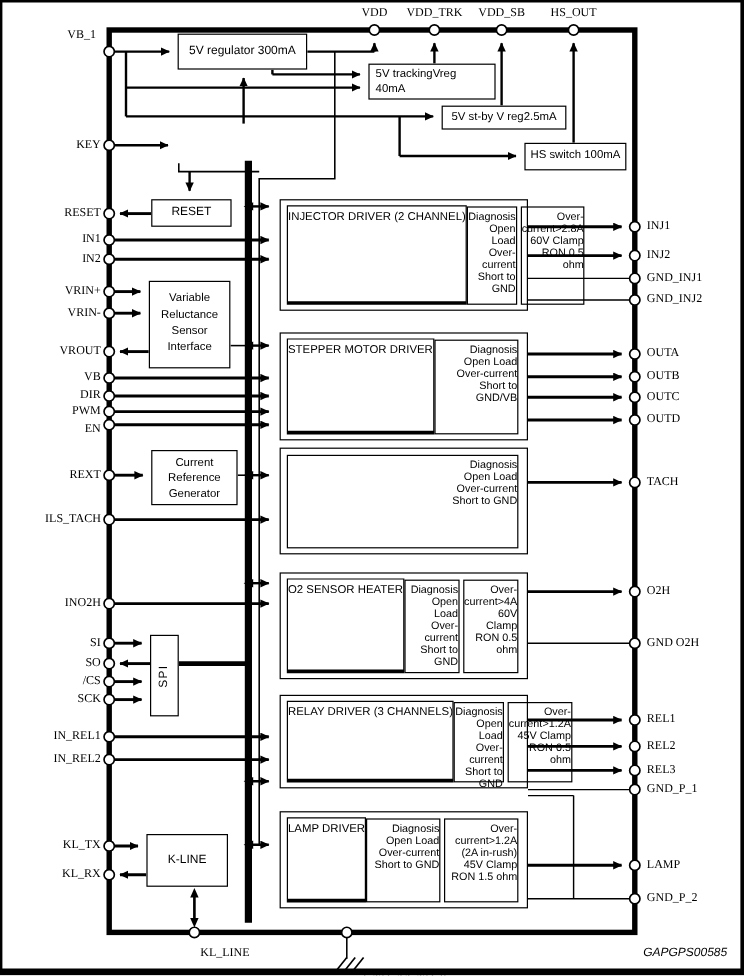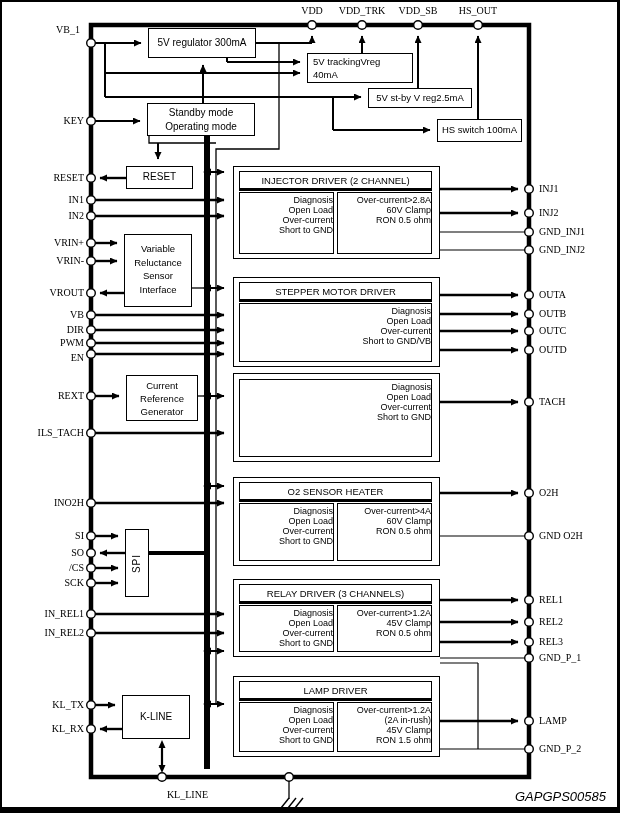--- a/index.html
+++ b/index.html
@@ -8,27 +8,27 @@
   #frame{position:absolute;inset:0;border:2px solid #000;border-right-width:3px;
          border-bottom-width:6px;box-sizing:border-box;pointer-events:none;z-index:40;}
   svg.wires{position:absolute;left:0;top:0;z-index:5;}
   .box{position:absolute;border:1.4px solid #000;background:#fff;box-sizing:border-box;
        z-index:10;text-align:center;white-space:pre-line;}
   .pl{position:absolute;height:12px;line-height:12px;font-size:10px;z-index:20;white-space:nowrap;font-family:Liberation Serif, serif;}
   .pl-left{right:536px;text-align:right;}
   .pl-right{left:539px;text-align:left;}
   .pl-top{top:5px;width:80px;text-align:center;}
   .driver{position:absolute;left:233px;width:207px;border:1.5px solid #000;background:#fff;
-          box-sizing:border-box;padding:4px 7px 4px 5px;display:flex;flex-direction:column;z-index:10;}
+          box-sizing:border-box;padding:4px 7px 4px 5px;display:flex;flex-direction:row;z-index:10;}
   .dtitle{border:1.4px solid #000;border-bottom:3px solid #000;text-align:center;
           font-size:9.5px;padding:3px 0 2px;flex:0 0 auto;}
   .dbody{display:flex;flex:1;margin-top:1px;gap:3px;}
   .dcell{flex:1;border:1.4px solid #000;text-align:right;font-size:9px;line-height:10px;
          padding-top:2px;white-space:pre-line;}
-  .figid{position:absolute;right:14px;top:789px;font-size:13px;font-style:italic;z-index:20;}
+  .figid{position:absolute;right:14px;top:789px;font-size:10px;font-style:italic;z-index:20;}
   .spiwrap{display:flex;align-items:center;justify-content:center;height:100%;}
   .vert{display:block;transform:rotate(-90deg);font-size:10px;letter-spacing:1px;}
 </style>
 </head>
 <body>
 
 <div id="stage">
   <div id="frame"></div>
 
   <svg class="wires" width="620" height="813" viewBox="0 0 620 813">
@@ -248,22 +248,20 @@
   <div class="pl pl-right" style="top:743px">GND_P_2</div>
 
   <div class="pl" style="top:789px;left:128px;width:80px;text-align:right">KL_LINE</div>
   <div class="pl" style="top:809px;left:303px">GND_A/GND_P</div>
 
   <div class="box" style="left:148px;top:28px;width:108px;height:30px;font-size:10px;line-height:27px">5V regulator 300mA</div>
   <div class="box" style="left:307px;top:53px;width:106px;height:30px;font-size:9.5px;line-height:13px;text-align:left;padding:1px 0 0 5px">5V trackingVreg
 40mA</div>
   <div class="box" style="left:368px;top:88px;width:104px;height:20px;font-size:9.5px;line-height:17px">5V st-by V reg2.5mA</div>
   <div class="box" style="left:437px;top:119px;width:85px;height:23px;font-size:9.5px;line-height:20px">HS switch 100mA</div>
-  <div class="box" style="left:147px;top:103px;width:108px;height:33px;font-size:10px;line-height:14px;padding-top:2px">Standby mode
-Operating mode</div>
   <div class="box" style="left:126px;top:166px;width:67px;height:23px;font-size:10px;line-height:20px">RESET</div>
   <div class="box" style="left:124px;top:234px;width:68px;height:73px;font-size:9.5px;line-height:13.5px;padding-top:7px">Variable
 Reluctance
 Sensor
 Interface</div>
   <div class="box" style="left:126px;top:375px;width:72px;height:46px;font-size:9.5px;line-height:13px;padding-top:3px">Current
 Reference
 Generator</div>
   <div class="box" style="left:125px;top:529px;width:24px;height:68px"><span class="spiwrap"><span class="vert">SPI</span></span></div>
   <div class="box" style="left:122px;top:695px;width:68px;height:44px;font-size:10px;line-height:41px">K-LINE</div>

